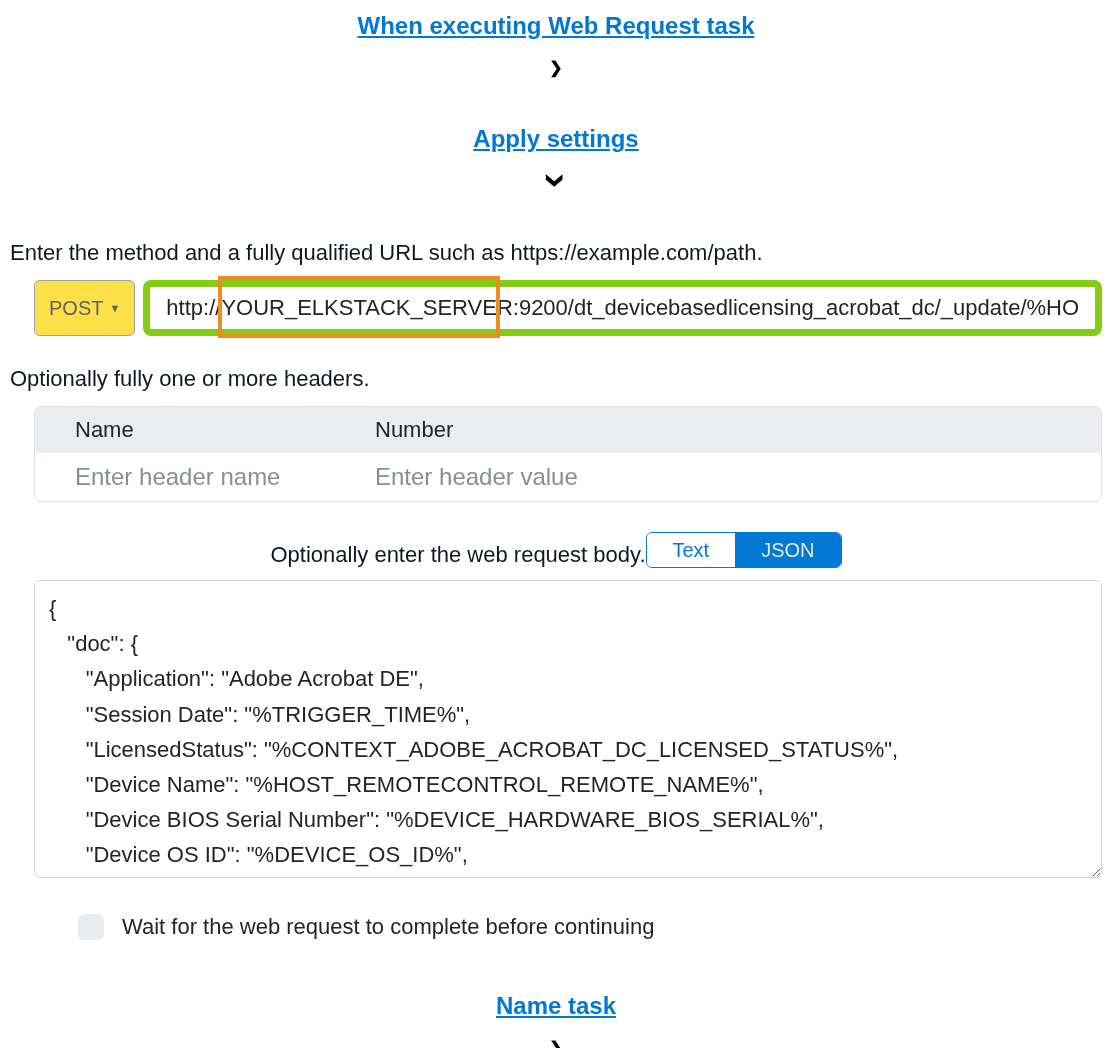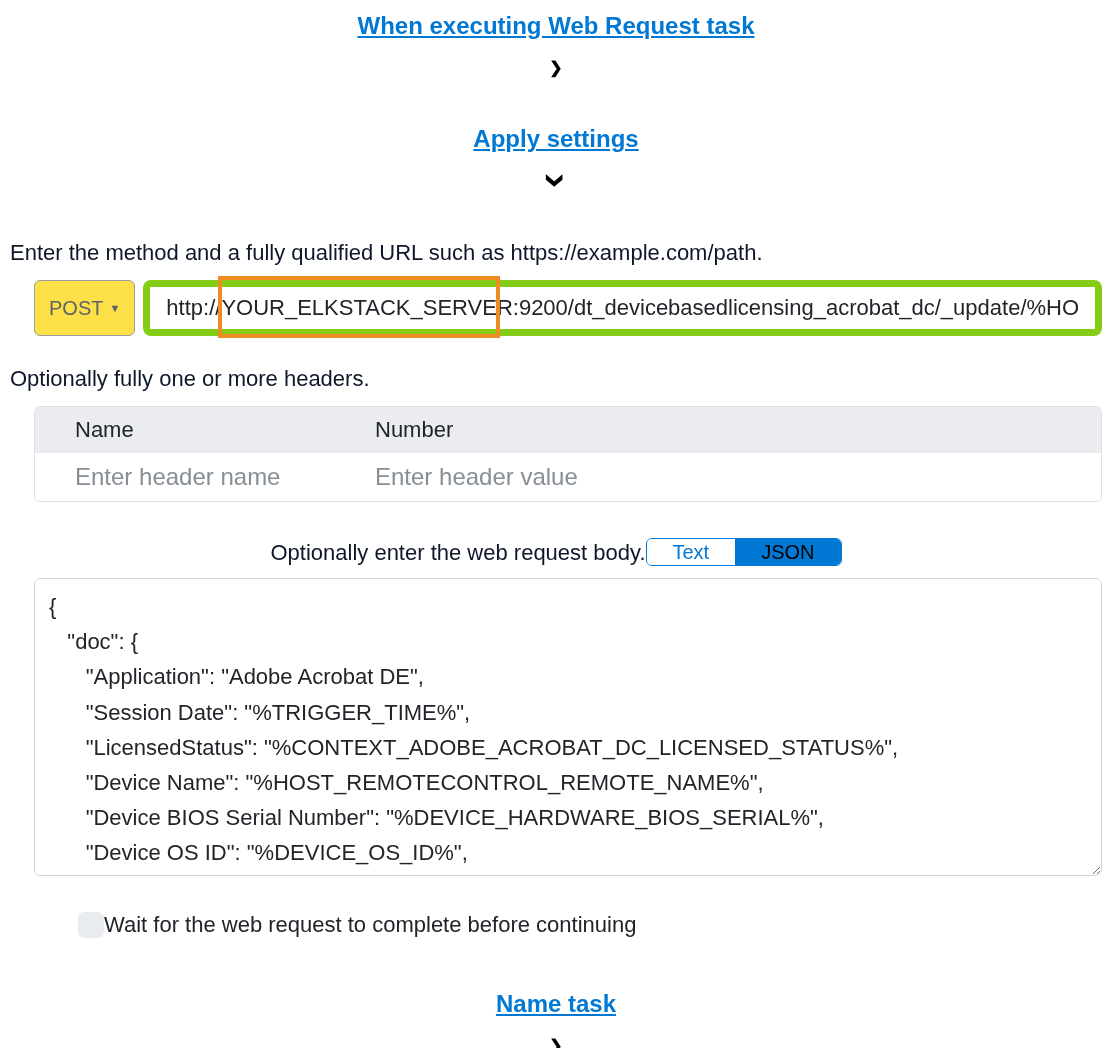--- a/index.html
+++ b/index.html
@@ -131,36 +131,36 @@
       justify-content: center;
       align-items: flex-end;
       margin-bottom: 12px;
     }
     .body-row .label-text { margin-bottom: 0; }
     .toggle-group {
       display: flex;
       border: 1px solid #0078d4;
       border-radius: 6px;
       overflow: hidden;
-      height: 28px;
+      height: 36px;
     }
     .toggle-btn {
       padding: 8px 26px;
       background: #fff;
       color: #0078d4;
       cursor: pointer;
       font-size: 20px;
       display: flex;
       align-items: center;
       border: none;
       font-family: inherit;
     }
     .toggle-btn.active {
       background: #0078d4;
-      color: #000000;
+      color: #e5e5e5;
     }
     .body-textarea {
       width: calc(100% - 24px);
       margin-left: 24px;
       border: 1px solid #ced4da;
       border-radius: 6px;
       font-family: inherit;
       font-size: 22px;
       padding: 10px 14px;
       height: 298px;
@@ -170,21 +170,21 @@
       overflow-y: scroll;
       white-space: pre;
     }
     .checkbox-block {
       margin-top: 30px;
       margin-left: 24px;
     }
     .check-row {
       display: flex;
       align-items: center;
-      gap: 0;
+      gap: 18px;
       margin-bottom: 6px;
       padding-left: 44px;
     }
     .fake-check {
       width: 26px;
       height: 26px;
       background: #e9ecef;
       border-radius: 6px;
       cursor: pointer;
       flex-shrink: 0;

